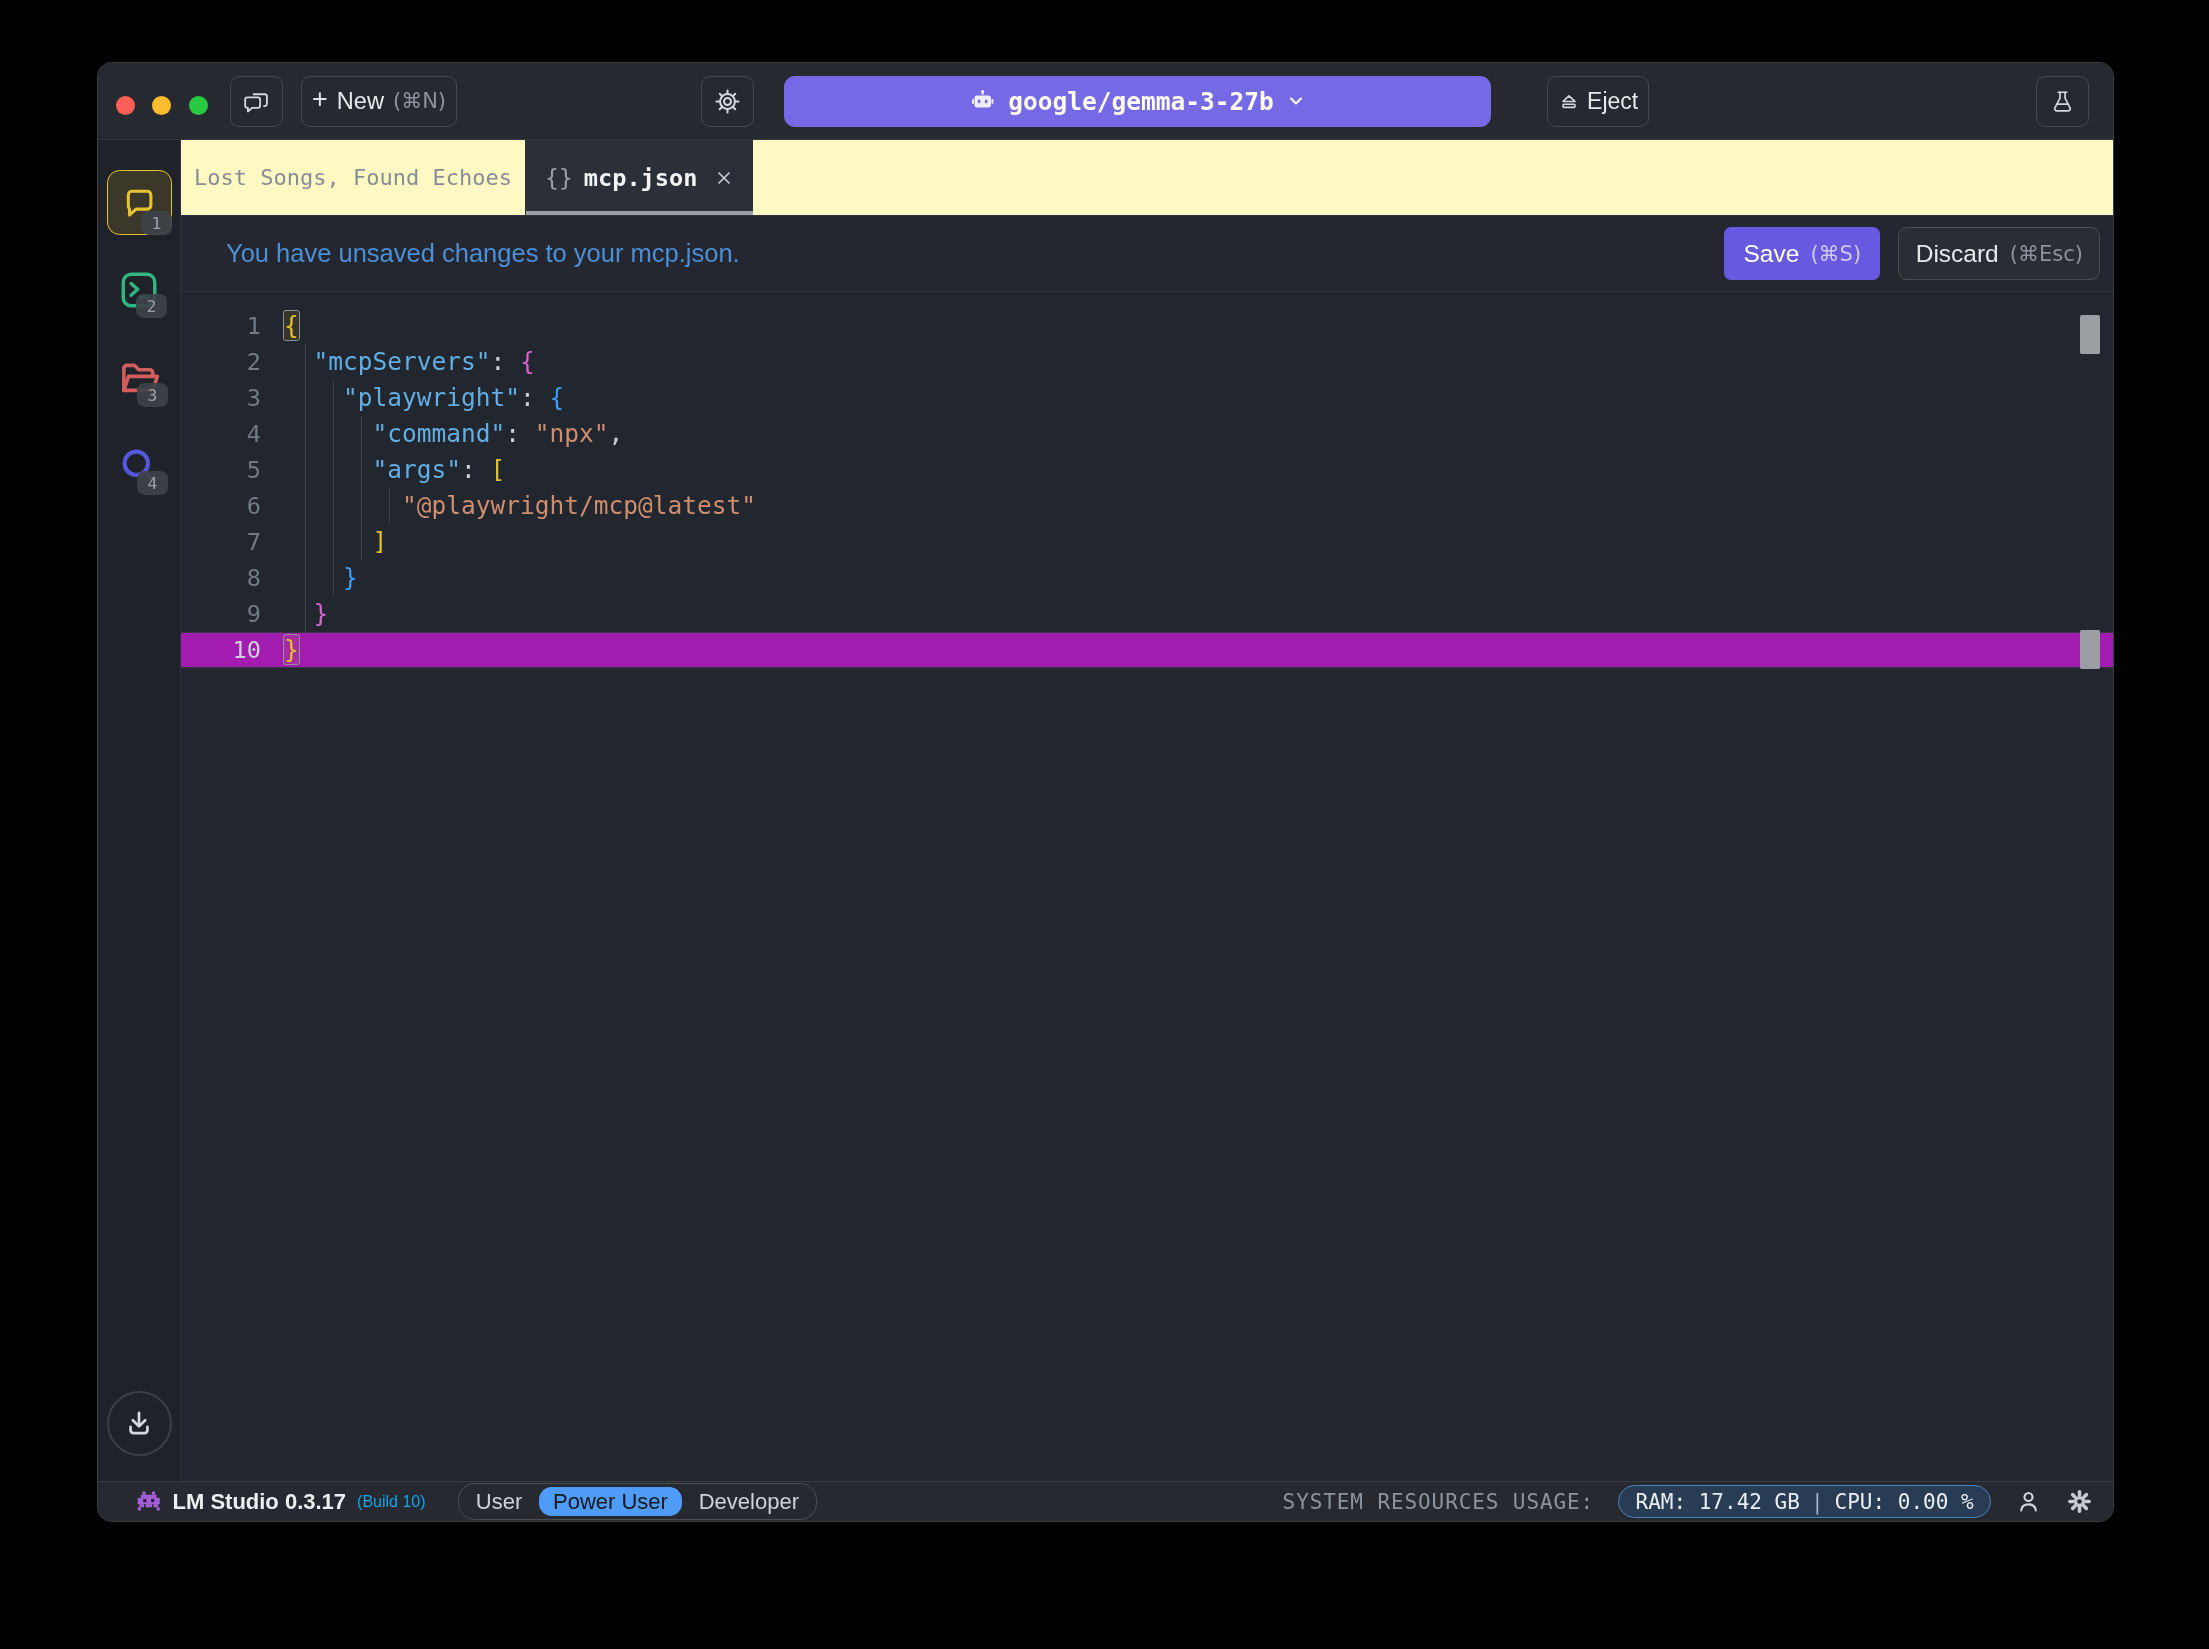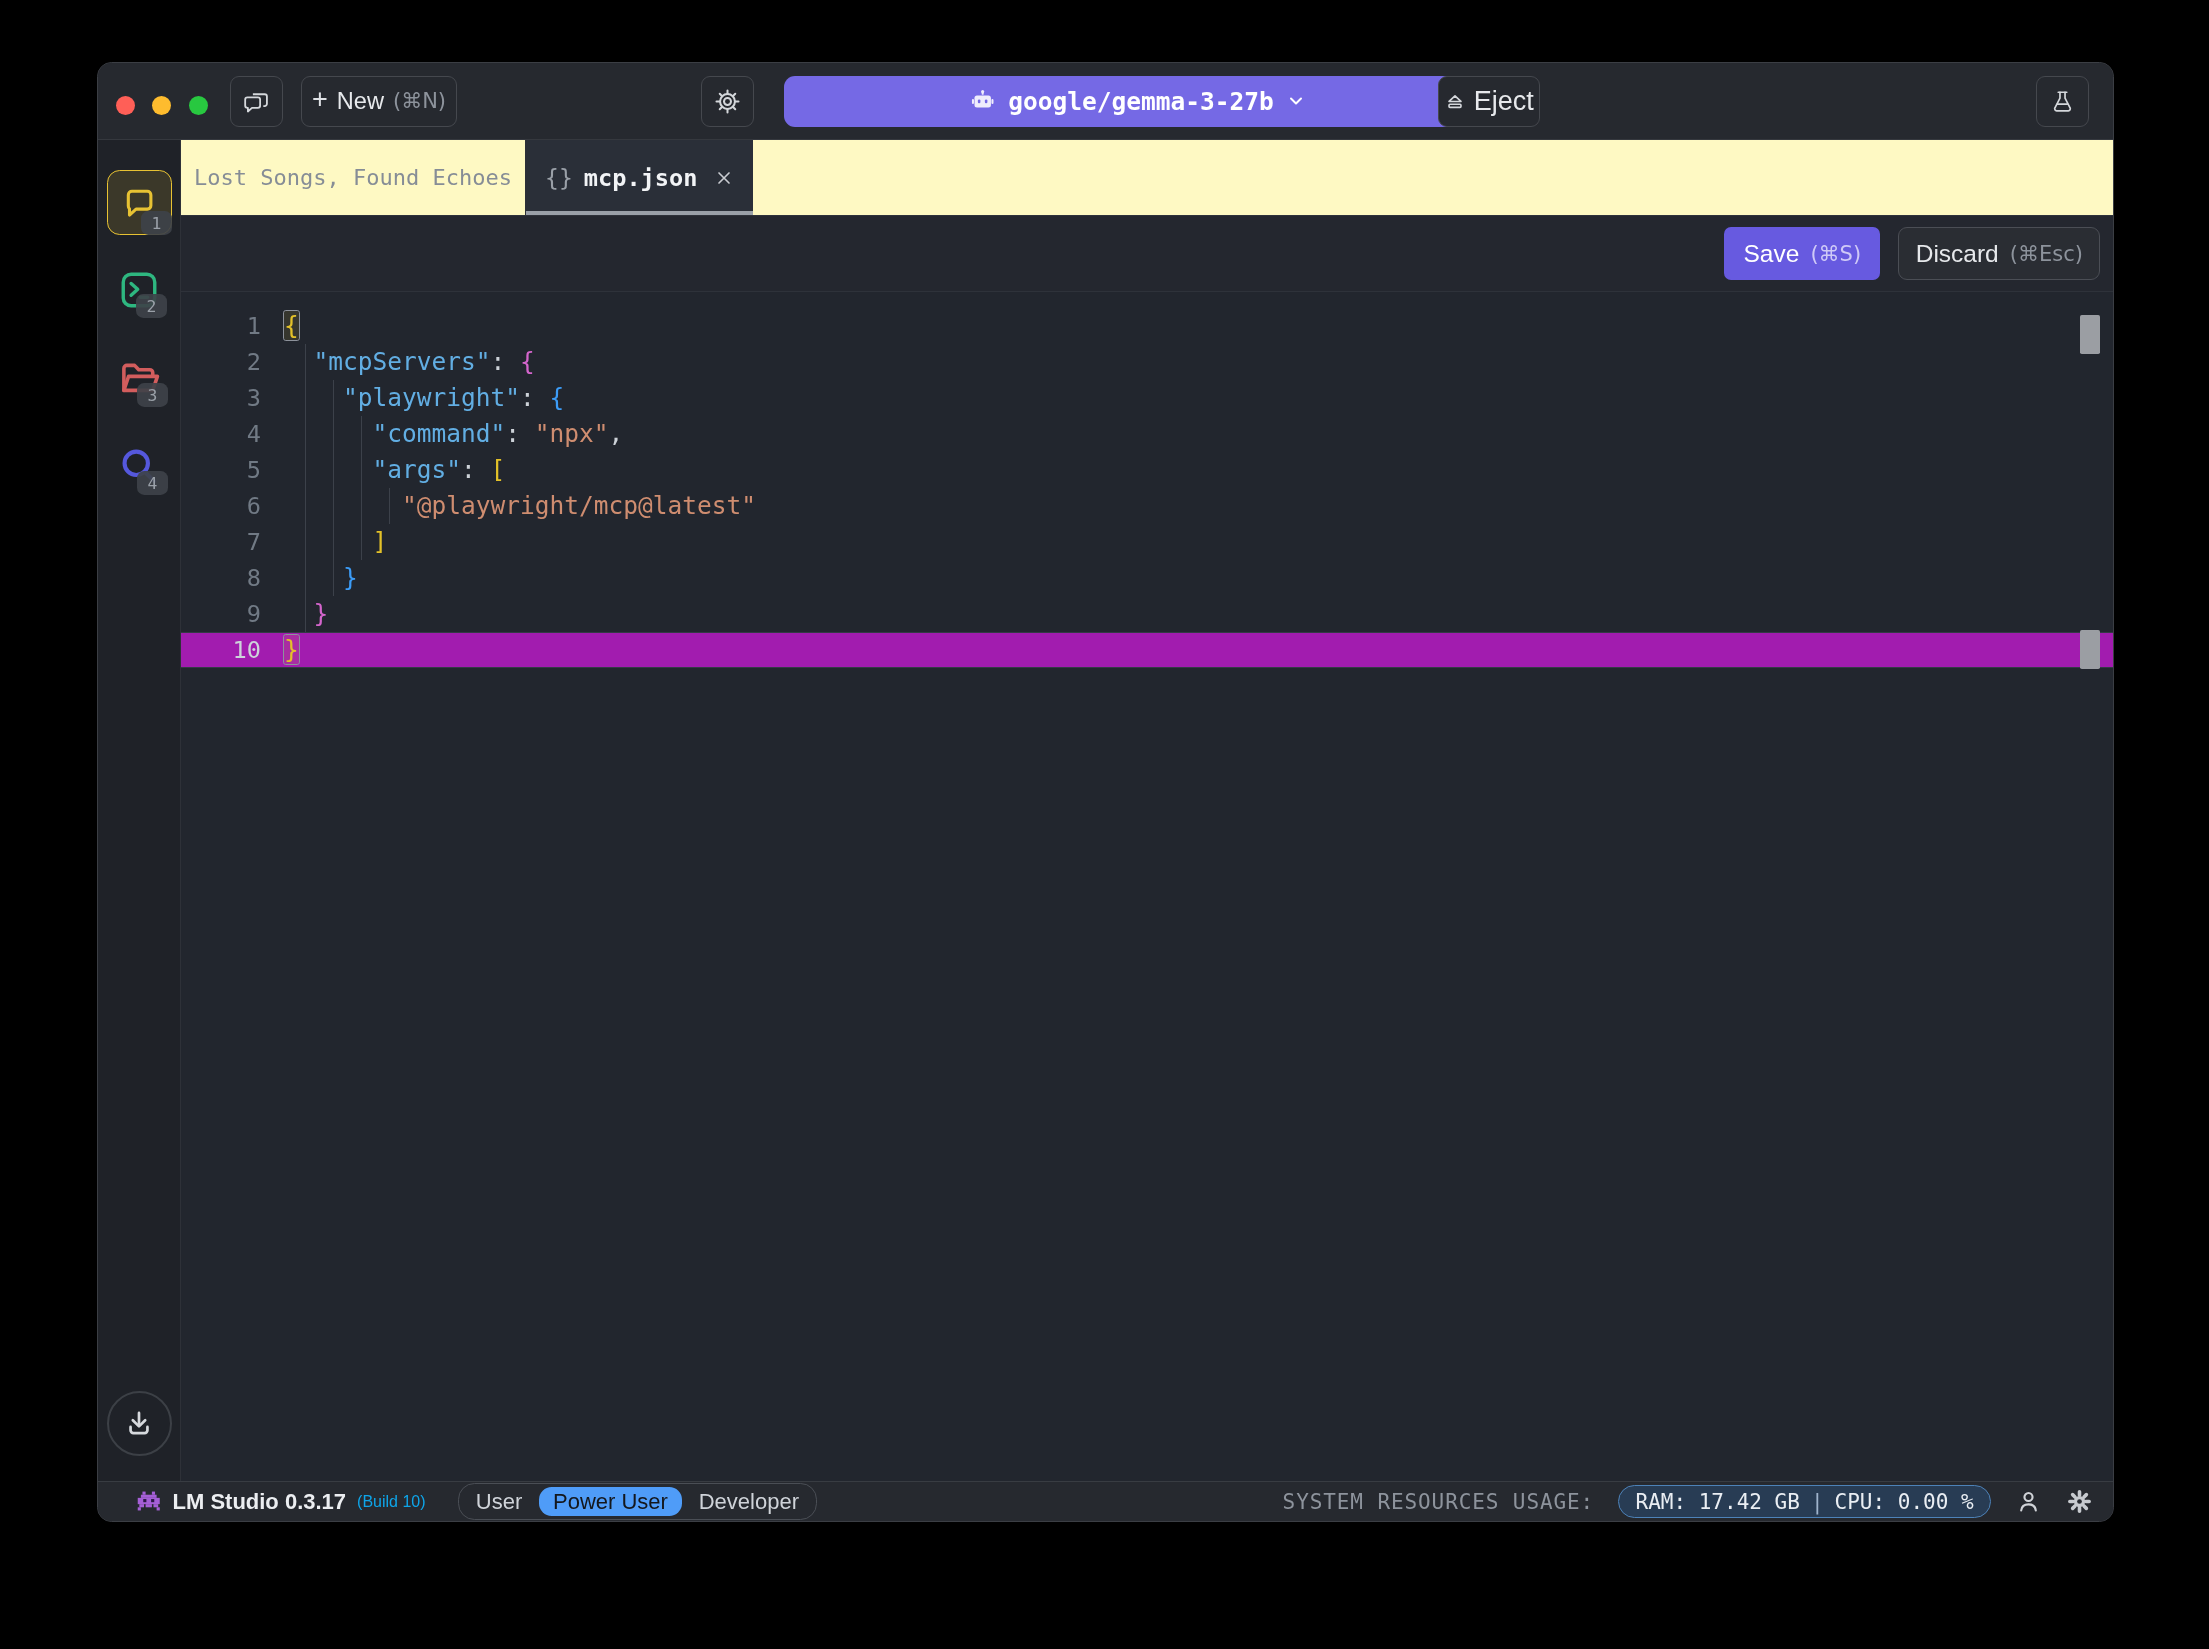--- a/index.html
+++ b/index.html
@@ -15,21 +15,21 @@
   .hbtn{position:absolute;top:12.7px;height:51px;box-sizing:border-box;border:0.9px solid #45484e;border-radius:9px;
         background:#26292f;display:flex;align-items:center;justify-content:center;gap:9px;color:#e7e9ec;font-size:23.6px;}
   .btn-chats{left:132px;width:53px;}
   .btn-new{left:203px;width:156px;}
   .plus{font-size:27px;color:#dfe2e6;margin-top:-2.7px;}
   .shortcut{font-family:"DejaVu Sans",sans-serif;color:#8d939c;font-size:21px;}
   .btn-gear{left:603px;width:53px;}
   .model-pill{position:absolute;left:686px;top:12.7px;width:707px;height:51px;background:#7569e5;border-radius:11px;
               display:flex;align-items:center;justify-content:center;gap:12.7px;color:#fff;
               font-family:"DejaVu Sans Mono",monospace;font-size:24.5px;font-weight:600;cursor:pointer;}
-  .btn-eject{left:1340px;width:102px;gap:7.3px;font-size:27px;}
+  .btn-eject{left:1449px;width:102px;gap:7.3px;font-size:23px;}
   .btn-flask{right:23.6px;width:53px;}
   svg.ic{display:block;}
 
   
   .bodyrow{flex:1;display:flex;min-height:0;}
   .sidebar{width:82px;flex:0 0 82px;background:#1f2228;border-right:0.9px solid #2e3138;display:flex;flex-direction:column;align-items:center;}
   .slot{height:88px;display:flex;align-items:center;justify-content:center;position:relative;width:100%;}
   .slot.first{margin-top:18px;}
   .iconwrap{position:relative;}
   .chatbox{width:65px;height:65px;border:1.8px solid #e7c233;border-radius:12.7px;background:rgba(231,194,51,0.14);
@@ -247,20 +247,21 @@
             <span class="fname">mcp.json</span>
             <span class="closex">
               <svg class="ic" width="20" height="20" viewBox="0 0 24 24" stroke="#c9ccd1" stroke-width="2" stroke-linecap="round">
                 <path d="M6 6l12 12M18 6L6 18"></path>
               </svg>
             </span>
           </div>
         </div>
 
         <div class="banner">
+          <span class="banner-msg">You have unsaved changes to your mcp.json.</span>
           <div class="banner-actions">
             <div class="abtn save">
               <span>Save</span>
               <span class="shortcut">(⌘S)</span>
             </div>
             <div class="abtn discard">
               <span>Discard</span>
               <span class="shortcut">(⌘Esc)</span>
             </div>
           </div>

